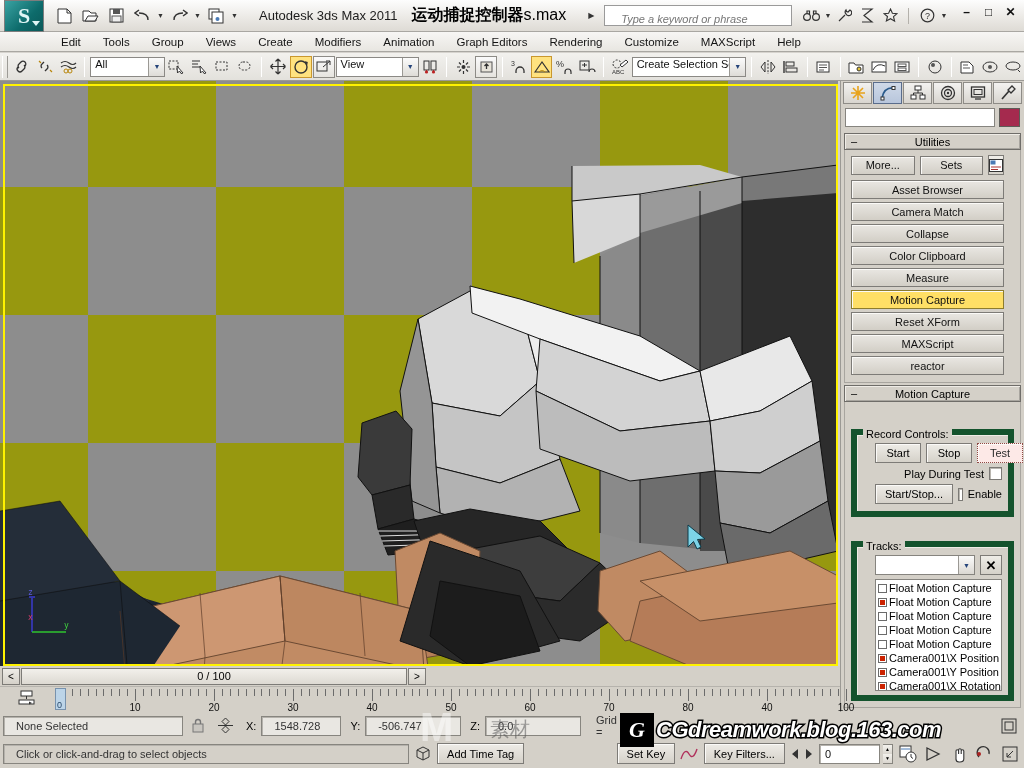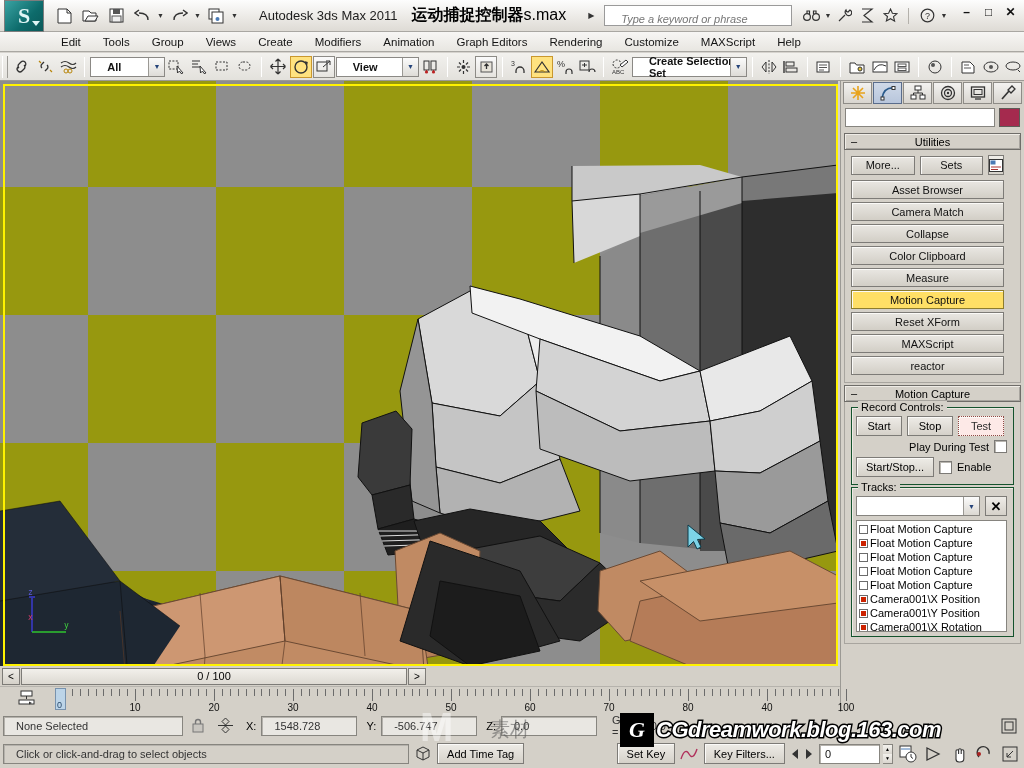--- a/index.html
+++ b/index.html
@@ -85,22 +85,22 @@
   .tb{
     width:22px; height:22px; border:1px solid transparent;
     display:flex; align-items:center; justify-content:center;
     font-size:13px; color:#2b2b2b; position:relative; cursor:default;
   }
   .tb.on{ background:#ffe27f; border:1px solid #c9972e; }
   .tb.box{ border:1px solid #8d8b86; background:linear-gradient(#fafafa,#e6e4df); }
   .tbsep{ width:1px; height:20px; background:#a6a39e; margin:0 4px; border-right:1px solid #fff;}
   .combo{
     height:20px; background:#fff; border:1px solid #8b8985;
-    display:flex; align-items:center; font-size:11px; padding-left:16px;
-    color:#111; position:relative;font-weight:bold;
+    display:flex; align-items:flex-start; font-size:11px; padding-left:4px;
+    color:#111; position:relative;
   }
   .combo .cb{
     position:absolute; right:0; top:0; width:16px; height:18px;
     background:linear-gradient(#fbfbfb,#dedcd7); border-left:1px solid #9b9994;
     display:flex;align-items:center;justify-content:center;font-size:7px;color:#25447a;
   }
 
   
   .viewport{
     position:absolute; left:0; top:81px; width:838px; height:585px;
@@ -159,21 +159,21 @@
   }
   .btn.hl{ background:#ffdf66; border:1px solid #8d7c2d; }
   .btnrow{ display:flex; gap:5px; margin-bottom:5px; align-items:center; }
   .btnrow .btn{ margin-bottom:0; }
   .iconbtn{
     width:23px; height:20px; border:1px solid #7d7b77;
     background:linear-gradient(#f0eee9,#d6d2ca); display:flex;
     align-items:center;justify-content:center; font-size:11px;
   }
   .group{
-    border:1px solid #14532d; margin-top:2px; padding:8px 6px 7px 4px; position:relative;
+    border:6px solid #14532d; margin-top:24px; padding:8px 6px 7px 18px; position:relative;
     box-shadow: inset 1px 1px 0 #efece6;
   }
   .group > .glabel{
     position:absolute; top:-7px; left:6px; background:#d4d0c8; padding:0 3px; font-size:11px;
   }
   .rowc{ display:flex; align-items:center; gap:5px; margin-bottom:4px; }
   .sbtn{
     height:20px; min-width:46px; padding:0 8px;
     border:1px solid #7d7b77; background:linear-gradient(#eeece7,#d5d1c9);
     font-size:11px; display:flex;align-items:center;justify-content:center;
@@ -1035,21 +1035,21 @@
         </svg>
     </div>
     <div class="navicon">
       <svg width="17" height="17" viewBox="0 0 17 17">
           <path d="M8.5 1 L12 4.5 L8.5 8 L5 4.5 Z" fill="none" stroke="#333"></path>
           <path d="M8.5 9 L12 12.5 L8.5 16 L5 12.5 Z" fill="none" stroke="#333"></path>
           <path d="M1 8.5h15" stroke="#333"></path>
         </svg>
     </div>
     <span class="coordlbl">X:</span>
-    <div class="field" style="width:96px">1548.728</div>
+    <div class="field" style="width:80px">1548.728</div>
     <span class="coordlbl">Y:</span>
     <div class="field" style="width:96px">-506.747</div>
     <span class="coordlbl">Z:</span>
     <div class="field" style="width:96px">0.0</div>
     <div class="field" style="width:78px;border:0;background:transparent;box-shadow:none">
       <span>Grid =</span>&nbsp;<span>10.0</span>
     </div>
     <div style="flex:1"></div>
     <div class="navicon">
       <svg width="22" height="18" viewBox="0 0 22 18">

